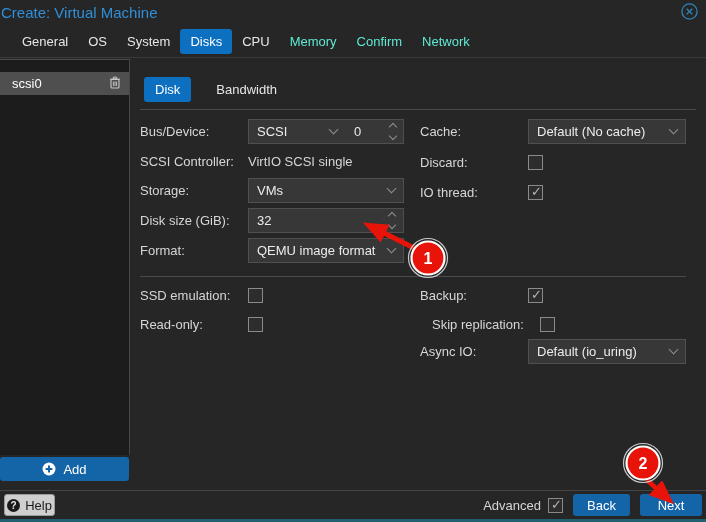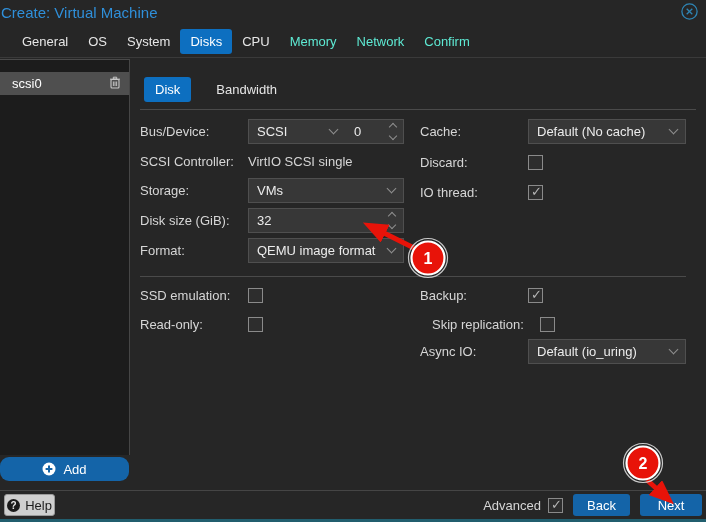--- a/index.html
+++ b/index.html
@@ -20,21 +20,21 @@
   .tab { padding:5px 10px; color:#e6e6e6; white-space:nowrap; border-radius:3px; }
   .tab.active { background:#0d6fc0; color:#fff; }
   .tab.disabled { color:#5eead4; }
   
   .sidebar { position:absolute; top:59px; left:0; width:130px; height:396px;
              background:#1c1c1c; border-top:1px solid #4a4a4a; border-right:1px solid #464646; }
   .disk-row { margin-top:12px; height:23px; background:#4f4f4f; color:#fff;
               display:flex; align-items:center; justify-content:space-between;
               padding:0 8px 0 12px; }
   .add-btn { position:absolute; top:457px; left:0; width:129px; height:24px;
-             background:#1464a8; border:none; border-radius:9px; color:#fff;
+             background:#1464a8; border:none; border-radius:3px; color:#fff;
              font-size:13px; display:flex; align-items:center; justify-content:center; gap:7px; cursor:pointer; }
   
   .subtabs { position:absolute; top:77px; left:144px; display:flex; gap:14px; align-items:center; }
   .subtab { padding:5px 11px; color:#e6e6e6; border-radius:3px; }
   .subtab.active { background:#0d6fc0; color:#fff; }
   .hr { position:absolute; height:0; border-top:1px solid #4a4a4a; }
   .hr1 { top:109px; left:140px; width:556px; }
   .hr2 { top:276px; left:140px; width:546px; }
   
   .row { position:absolute; display:flex; align-items:center; height:25px; }
@@ -95,22 +95,22 @@
   </span>
 </div>
 
 <div class="tabbar">
   <div class="tab">General</div>
   <div class="tab">OS</div>
   <div class="tab">System</div>
   <div class="tab active">Disks</div>
   <div class="tab">CPU</div>
   <div class="tab disabled">Memory</div>
+  <div class="tab disabled">Confirm</div>
   <div class="tab disabled">Network</div>
-  <div class="tab disabled">Confirm</div>
 </div>
 
 <div class="sidebar">
   <div class="disk-row">
     <span>scsi0</span>
     <span>
       <svg width="12" height="13" viewBox="0 0 12 13">
         <rect x="2" y="3.5" width="8" height="8.5" rx="1" fill="none" stroke="#c8c8c8" stroke-width="1.1"></rect>
         <path d="M1 3.2 H11" stroke="#c8c8c8" stroke-width="1.1"></path>
         <path d="M4.3 1.2 H7.7 V3 H4.3 z" fill="none" stroke="#c8c8c8" stroke-width="1"></path>

